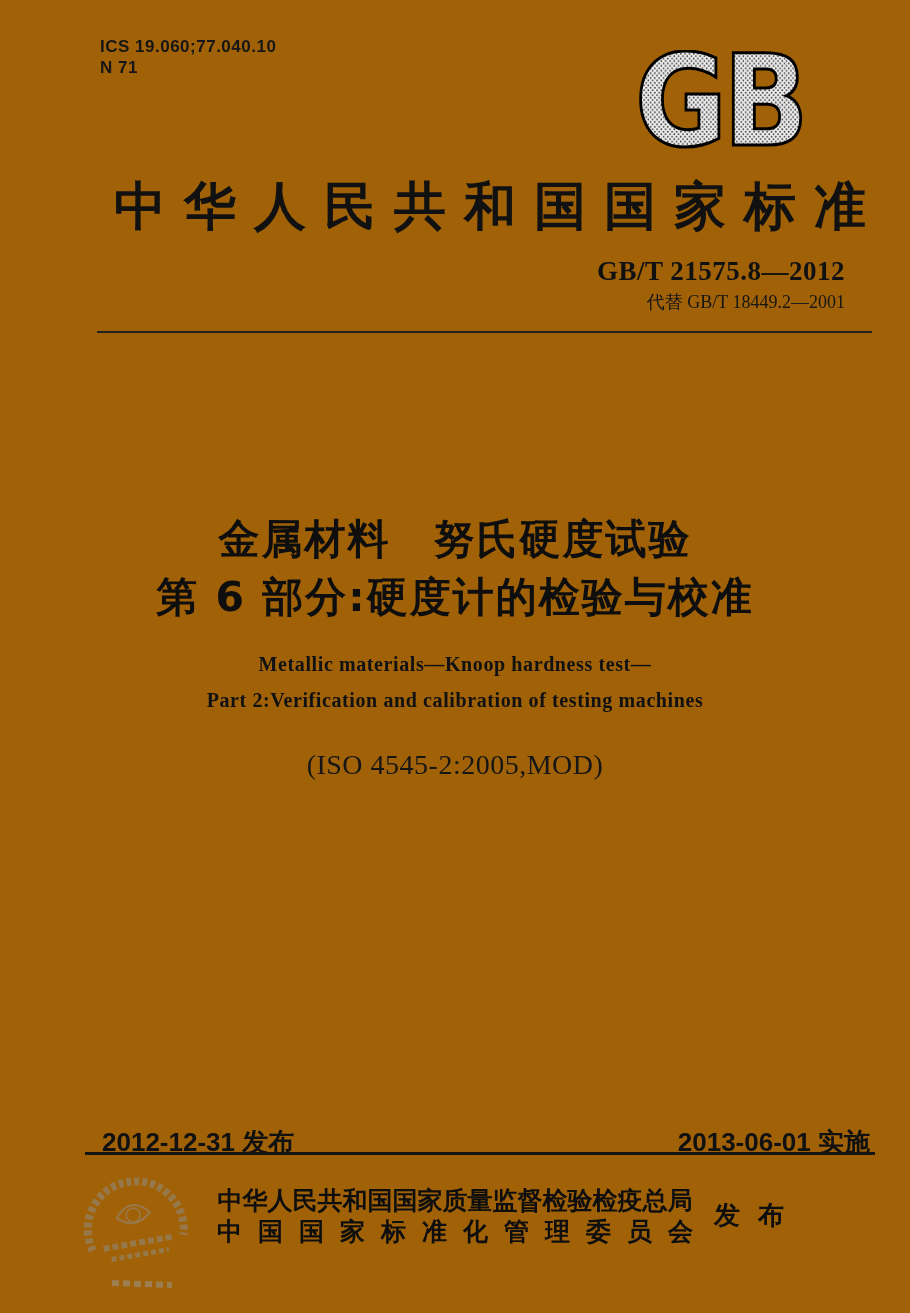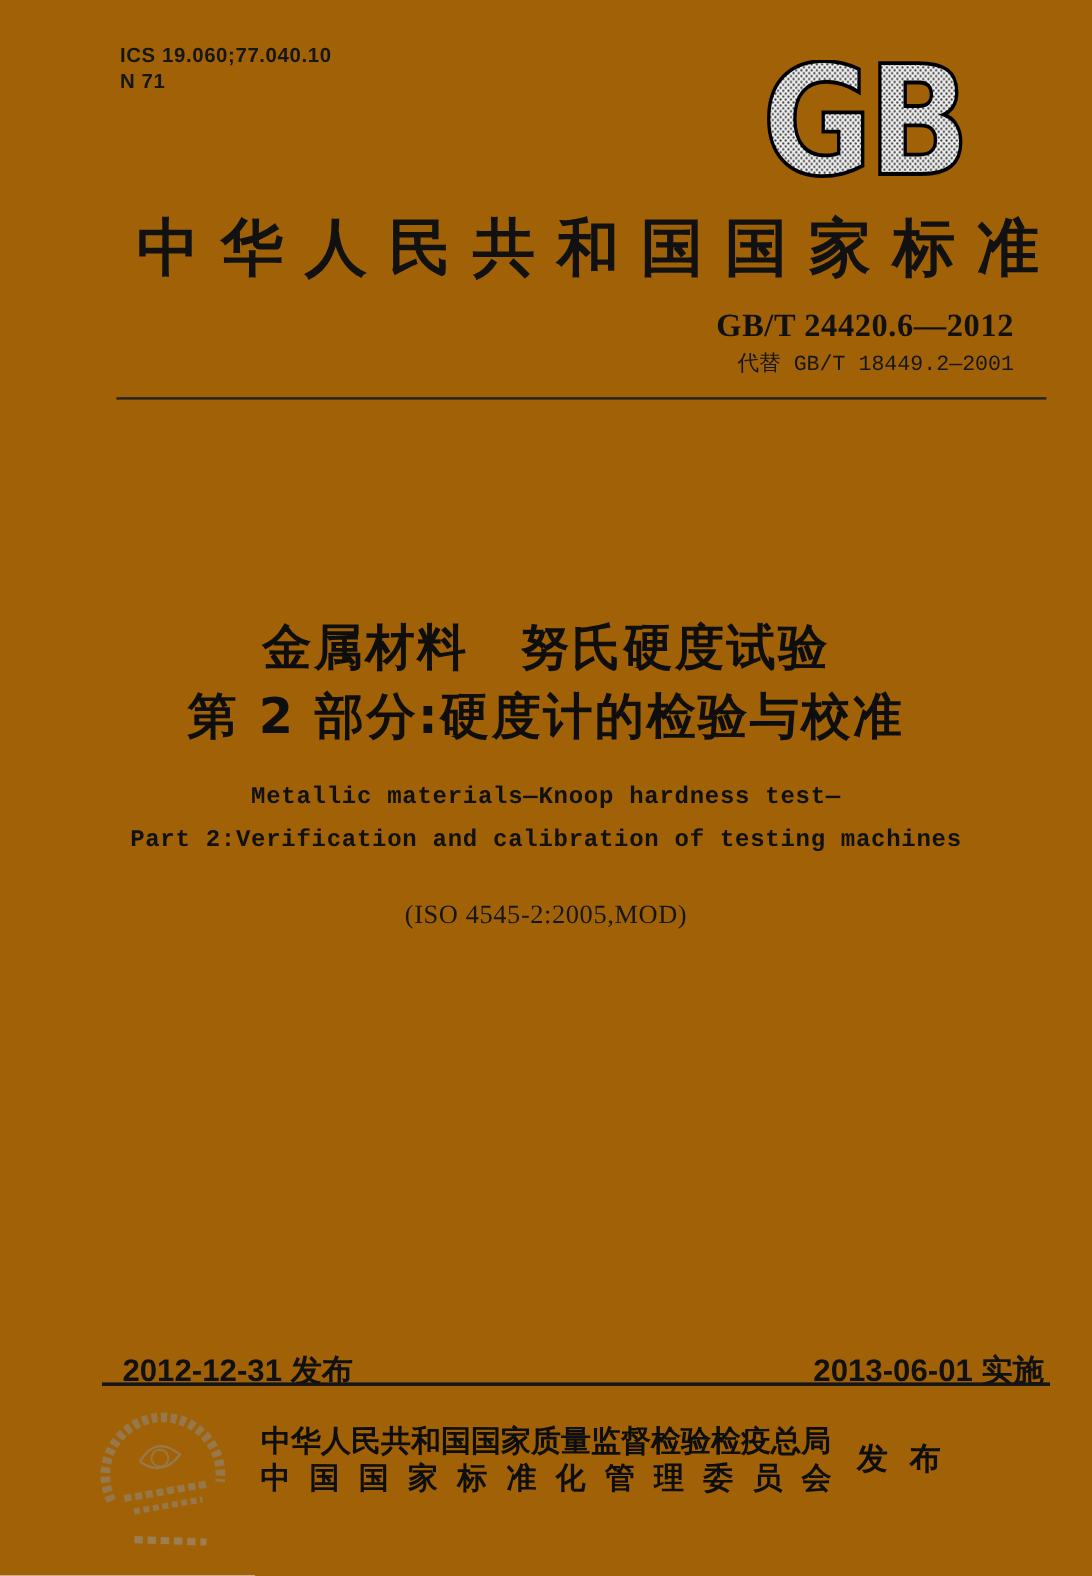--- a/index.html
+++ b/index.html
@@ -36,21 +36,21 @@
 
   
   .std-block { position:absolute; top:256px; right:65px; text-align:right; }
   .std-number {
     font-family:"Liberation Serif", serif;
     font-weight:700; font-size:27px; letter-spacing:0.5px; color:#111;
     white-space:nowrap;
   }
   .std-replaces {
     margin-top:3px;
-    font-family:Liberation Mono, monospace;
+    font-family:Liberation Serif, serif;
     font-weight:400; font-size:18px; color:#161616;
     white-space:nowrap;
   }
 
   .rule-top {
     position:absolute; top:331px; left:97px; width:775px; height:2px;
     background:#222;
   }
 
   
@@ -61,30 +61,30 @@
   }
 
   .cn-title {
     font-family:"DejaVu Sans", sans-serif;
     font-weight:700; font-size:41px; letter-spacing:2px; color:#0e0e0e;
   }
   .cn-title-1 { top:512px; }
   .cn-title-2 { top:570px; }
 
   .en-title {
-    font-family:Liberation Mono, monospace;
+    font-family:Liberation Serif, serif;
     font-weight:700; font-size:20px; letter-spacing:0.6px; color:#111;
   }
   .en-title-1 { top:653px; }
   .en-title-2 { top:689px; }
 
   .iso-ref {
     top:749px;
     font-family:"Liberation Serif", serif;
-    font-weight:400; font-size:22px; letter-spacing:0.5px; color:#161616;
+    font-weight:400; font-size:28px; letter-spacing:0.5px; color:#161616;
   }
 
   
   .date {
     position:absolute; top:1125px;
     font-family:"Liberation Sans", sans-serif;
     font-weight:700; font-size:26px; letter-spacing:0px; color:#111;
     white-space:nowrap;
   }
   .date-left  { left:102px;text-align:right; }
@@ -139,28 +139,28 @@
       </defs>
       <g transform="scale(1.08,1.22)">
         <text x="83" y="78" text-anchor="middle" font-family="'DejaVu Sans', sans-serif" font-size="104" font-weight="bold" letter-spacing="-4" fill="url(#gbht)" stroke="#000" stroke-width="2.6">GB</text>
       </g>
     </svg>
   </div>
 
   <div class="national-title">中华人民共和国国家标准</div>
 
   <div class="std-block">
-    <div class="std-number">GB/T 24420.6—2012</div>
+    <div class="std-number">GB/T 21575.8—2012</div>
     <div class="std-replaces">代替 GB/T 18449.2—2001</div>
   </div>
 
   <div class="rule-top"></div>
 
   <div class="center-main cn-title cn-title-1">金属材料　努氏硬度试验</div>
-  <div class="center-main cn-title cn-title-2">第 2 部分:硬度计的检验与校准</div>
+  <div class="center-main cn-title cn-title-2">第 6 部分:硬度计的检验与校准</div>
 
   <div class="center-main en-title en-title-1">Metallic materials—Knoop hardness test—</div>
   <div class="center-main en-title en-title-2">Part 2:Verification and calibration of testing machines</div>
 
   <div class="center-main iso-ref">(ISO 4545-2:2005,MOD)</div>
 
   <div class="date date-left">2012-12-31 发布</div>
   <div class="date date-right">2013-06-01 实施</div>
 
   <div class="rule-bottom"></div>

